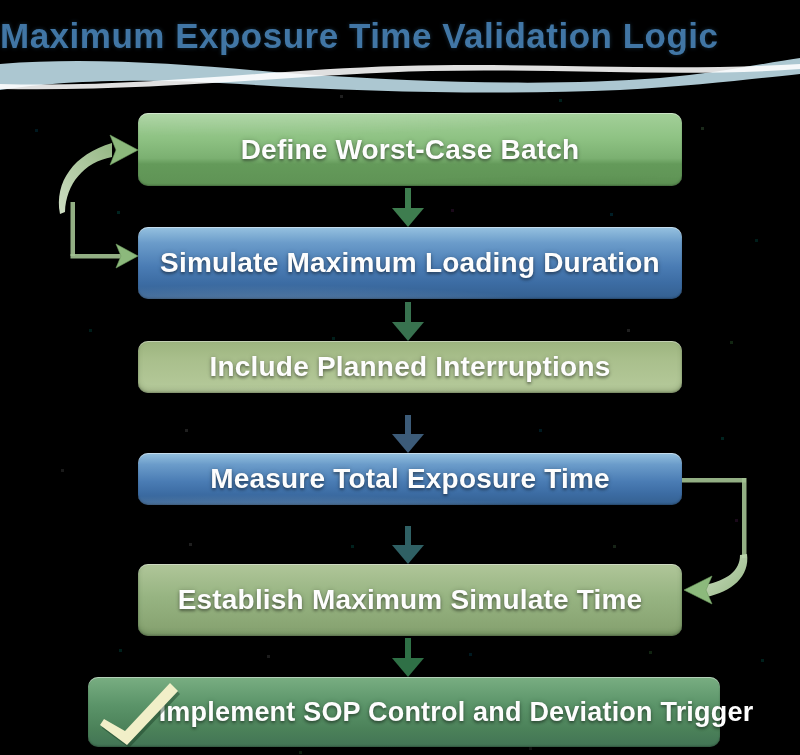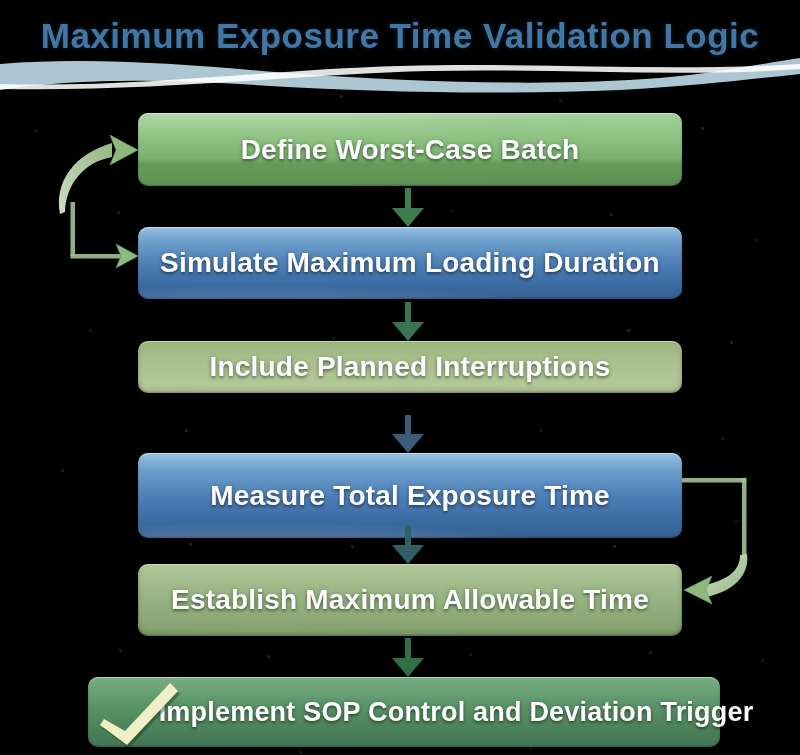--- a/index.html
+++ b/index.html
@@ -19,21 +19,21 @@
       352px 546px 0 1px rgba(0,225,200,.15), 614px 546px 0 1px rgba(160,255,160,.14),
       736px 520px 0 1px rgba(255,90,255,.10), 120px 650px 0 1px rgba(0,225,200,.14),
       268px 656px 0 1px rgba(255,255,255,.11), 470px 654px 0 1px rgba(0,200,255,.13),
       650px 652px 0 1px rgba(120,255,120,.14), 762px 660px 0 1px rgba(0,225,200,.14),
       90px 330px 0 1px rgba(0,225,200,.13), 62px 470px 0 1px rgba(255,255,255,.10),
       560px 100px 0 1px rgba(0,225,200,.14), 452px 210px 0 1px rgba(255,90,255,.10),
       300px 752px 0 1px rgba(120,255,120,.13), 530px 748px 0 1px rgba(255,255,255,.10),
       756px 240px 0 1px rgba(0,225,200,.13), 36px 130px 0 1px rgba(0,200,255,.12);
   }
   .title{
-    position:absolute;left:0;top:16px;width:800px;text-align:center;
+    position:absolute;left:0;top:16px;width:800px;text-align:left;
     font-size:35px;font-weight:bold;letter-spacing:.5px;color:#4176a5;
     text-shadow:0 0 4px rgba(70,140,190,.30);
   }
   .swoosh{position:absolute;left:0;top:50px;width:800px;height:52px;}
 
   .box{
     position:absolute;border-radius:10px;display:flex;align-items:center;justify-content:center;
     box-shadow:0 2px 5px rgba(0,0,0,.55), inset 0 1px 0 rgba(255,255,255,.45), inset 0 -1px 2px rgba(0,0,0,.28);
   }
   .box::before{content:"";position:absolute;inset:0;border-radius:10px;pointer-events:none;}
@@ -79,25 +79,25 @@
 
   <div class="box std c-blue" style="top:227px;height:72px">
     <span class="lbl">Simulate Maximum Loading Duration</span>
   </div>
   <div class="box std c-green" style="top:113px;height:73px">
     <span class="lbl">Define Worst-Case Batch</span>
   </div>
   <div class="box std c-sage" style="top:341px;height:52px">
     <span class="lbl">Include Planned Interruptions</span>
   </div>
-  <div class="box std c-blue" style="top:453px;height:85px">
+  <div class="box std c-blue" style="top:453px;height:52px">
     <span class="lbl">Measure Total Exposure Time</span>
   </div>
   <div class="box std c-sage2" style="top:564px;height:72px">
-    <span class="lbl">Establish Maximum Allowable Time</span>
+    <span class="lbl">Establish Maximum Simulate Time</span>
   </div>
   <div class="box wide c-dark step6" style="top:677px;height:70px">
     <svg class="checkmark" width="96" height="70" viewBox="0 0 96 70">
       <path d="M10,42 L31,54 L76,6 L84,14 L33,68 L6,48 Z" fill="rgba(25,60,35,.45)" transform="translate(2,3)"></path>
       <path d="M10,42 L31,54 L76,6 L84,14 L33,68 L6,48 Z" fill="#f1efc8"></path>
     </svg>
     <span class="lbl">Implement SOP Control and Deviation Trigger</span>
   </div>
 
   <div class="arrow" style="left: 389px; top: 188px; --c: #3e7d4f;">

